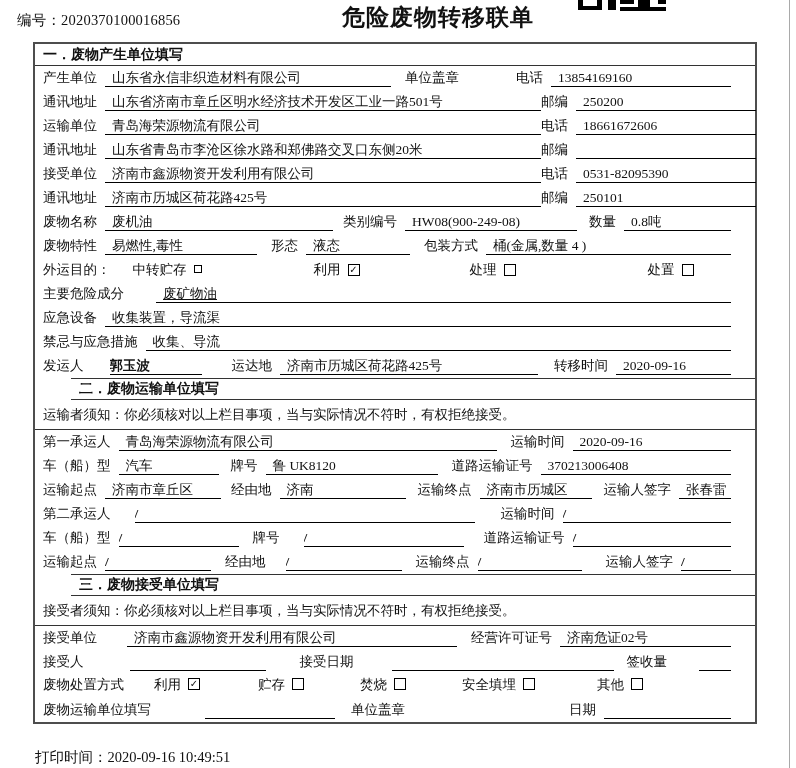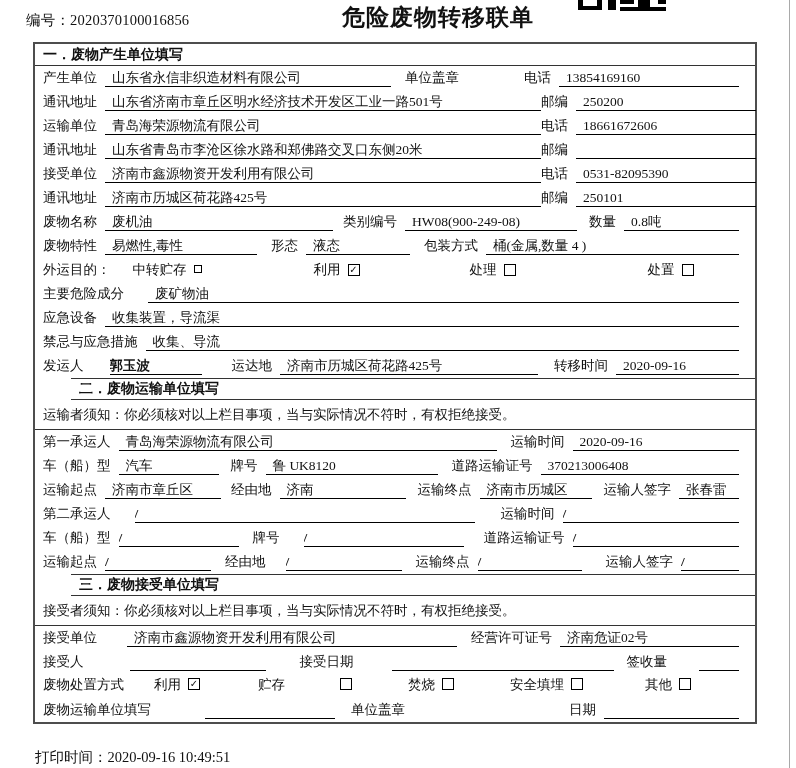--- a/index.html
+++ b/index.html
@@ -16,31 +16,31 @@
   .qr { position:absolute; left:578px; top:0; width:88px; height:11px; }
   .qr div { position:absolute; background:#000; }
   .qr .q1 { left:0; top:0; width:24px; height:10px; background:transparent;
             border-left:5px solid #000; border-right:5px solid #000; border-bottom:4px solid #000; }
   .qr .q2 { left:30px; top:0; width:8px;  height:10px; }
   .qr .q3 { left:42px; top:0; width:14px; height:4px; }
   .qr .q4 { left:42px; top:7px; width:46px; height:4px; }
   .qr .q5 { left:60px; top:0; width:12px; height:10px; }
   .qr .q6 { left:80px; top:0; width:8px;  height:4px; }
 
-  .serial { position:absolute; left:26px; top:11px; font-size:14.5px; letter-spacing:0.2px; }
+  .serial { position:absolute; left:17px; top:11px; font-size:14.5px; letter-spacing:0.2px; }
   .title  { position:absolute; left:0; top:2px; width:100%; text-align:center;
             padding-left:80px; font-size:23px; font-weight:bold; letter-spacing:1px; }
 
   .form { position:absolute; left:33px; top:42px; width:724px; border:2px solid #4d4d4d; background:#fff; }
 
   .sec { height:22px; display:flex; align-items:center; padding:0 8px;
          font-size:14px; font-weight:bold; border-bottom:1.5px solid #333; }
   .sec.bt { border-top:1.5px solid #333;margin-left:36px; }
 
-  .row { height:24px; display:flex; align-items:flex-end; padding:0 16px 3px 8px;
+  .row { height:24px; display:flex; align-items:flex-end; padding:0 24px 3px 8px;
          font-size:13.5px; white-space:nowrap; }
   .notice { height:30px; display:flex; align-items:center; padding:0 8px;
             font-size:13.5px; border-bottom:1px solid #333; }
 
   .lbl { flex:none; margin-right:8px; }
   .ul  { border-bottom:1px solid #000; padding:0 4px 0 7px; line-height:16px; min-height:16px; flex:none; overflow:hidden; }
   .ul.grow { flex:1 1 auto; }
   .ctr { text-align:left; padding-left:0;font-weight:bold; }
   .mla { margin-left:auto; }
   .plain { flex:none; }
@@ -151,21 +151,21 @@
       <span class="box"></span>
     </span>
     <span class="opt" style="margin-left:132px;">
       <span>处置</span>
       <span class="box"></span>
     </span>
   </div>
 
   <div class="row">
     <span class="lbl">主要危险成分</span>
-    <span class="ul grow" style="margin-left:16px;">废矿物油</span>
+    <span class="ul grow" style="margin-left:24px;text-decoration:underline;">废矿物油</span>
   </div>
 
   <div class="row">
     <span class="lbl">应急设备</span>
     <span class="ul grow">收集装置，导流渠</span>
   </div>
 
   <div class="row">
     <span class="lbl">禁忌与应急措施</span>
     <span class="ul grow">收集、导流</span>
@@ -255,21 +255,21 @@
     <span class="lbl" style="margin-left:13px;">签收量</span>
     <span class="ul grow" style="margin-left:24px;"></span>
   </div>
 
   <div class="row" style="align-items:center;">
     <span class="lbl">废物处置方式</span>
     <span class="opt" style="margin-left:22px;">
       <span>利用</span>
       <span class="box">✓</span>
     </span>
-    <span class="opt" style="margin-left:58px;gap:48px;">
+    <span class="opt" style="margin-left:58px;">
       <span>贮存</span>
       <span class="box"></span>
     </span>
     <span class="opt" style="margin-left:56px;">
       <span>焚烧</span>
       <span class="box"></span>
     </span>
     <span class="opt" style="margin-left:56px;">
       <span>安全填埋</span>
       <span class="box"></span>

